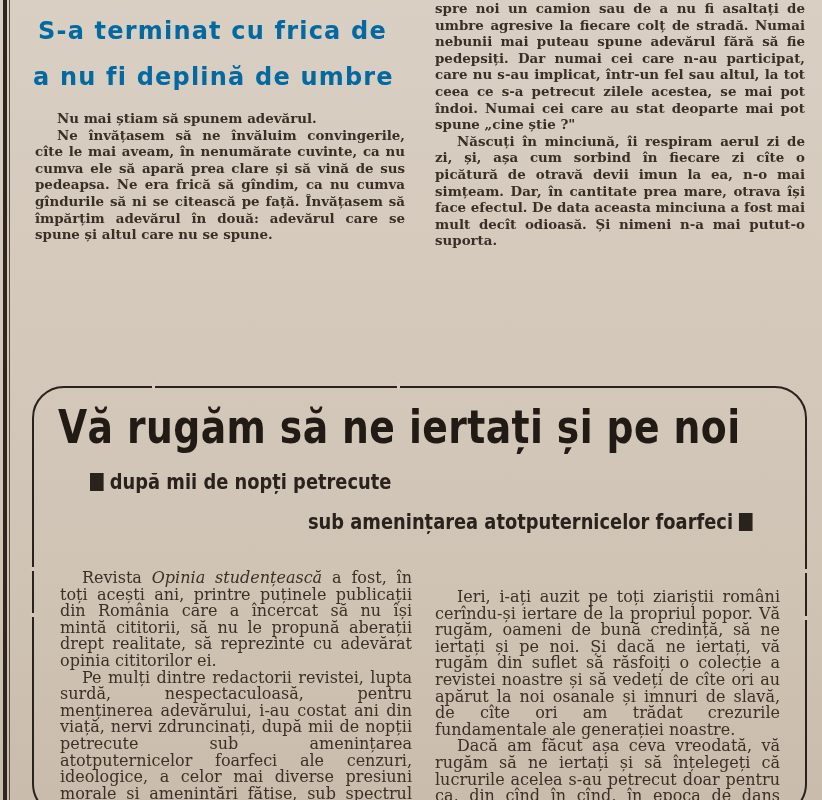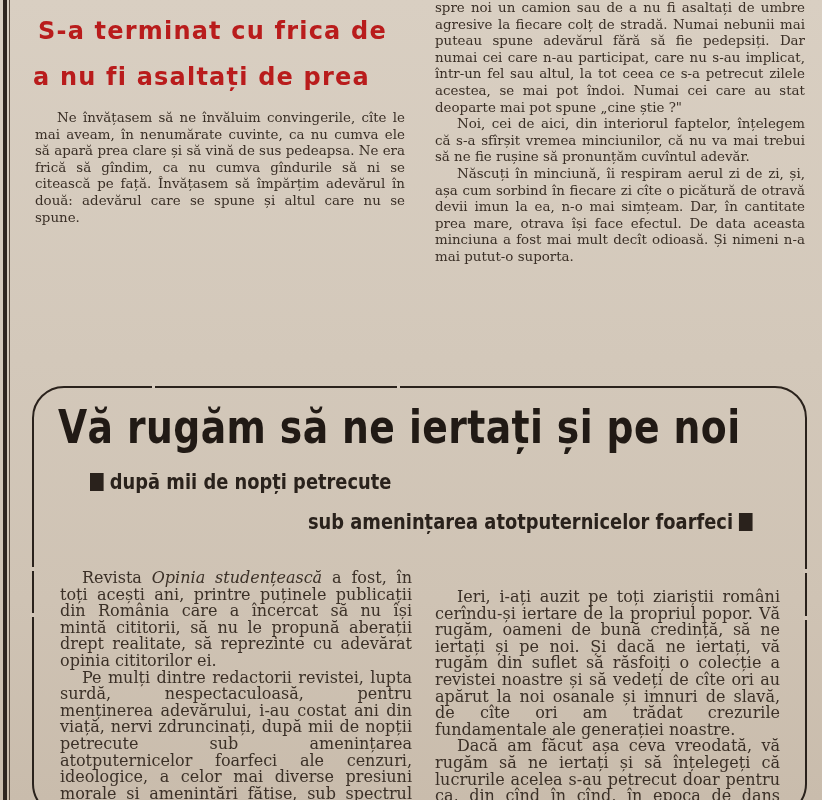--- a/index.html
+++ b/index.html
@@ -17,26 +17,26 @@
     position: absolute; left: 3px; top: 0; width: 4px; height: 800px;
     background: #2f2620;
   }
   .rule-left2 {
     position: absolute; left: 9px; top: 0; width: 1px; height: 800px;
     background: #5a4d42;
   }
   .headline {
     position: absolute; left: 30px; width: 380px;
     font-family: "DejaVu Sans", sans-serif; font-weight: bold;
-    font-size: 24px; letter-spacing: 1.2px; color: #b91c1c;
+    font-size: 24px; letter-spacing: 1.2px; color: #0369a1;
     white-space: nowrap;
   }
   .col {
     position: absolute; font-size: 13.4px; line-height: 16.6px;
-    text-align: justify; font-weight: normal; color: #3a2f26;
+    text-align: justify; font-weight: bold; color: #3a2f26;
   }
   .col p { margin: 0; text-indent: 22px; }
   .col p.noindent { text-indent: 0; }
   .endmark {
     display: inline-block; width: 13px; height: 13px; background: #1e1813;
     vertical-align: -2px; margin-left: 4px;
   }
   .box-border {
     position: absolute; left: 32px; top: 386px; width: 775px; height: 430px;
     border: 2.5px solid #2a221c; border-radius: 32px; box-sizing: border-box;
@@ -69,29 +69,29 @@
   .col2 i { font-style: italic; }
 </style>
 </head>
 <body>
 
 <div class="paper"></div>
 <div class="rule-left"></div>
 <div class="rule-left2"></div>
 
 <div class="headline" style="top:17px; left:38px;">S-a terminat cu frica de</div>
-<div class="headline" style="top:63px; left:33px;">a nu fi asaltați de prea</div>
+<div class="headline" style="top:63px; left:33px;">a nu fi deplină de umbre</div>
 
 <div class="col" style="left:35px; top:110px; width:370px;">
+  <p>Nu mai știam să spunem adevărul.</p>
   <p>Ne învățasem să ne învăluim convingerile, cîte le mai aveam, în nenumărate cuvinte, ca nu cumva ele să apară prea clare și să vină de sus pedeapsa. Ne era frică să gîndim, ca nu cumva gîndurile să ni se citească pe față. Învățasem să împărțim adevărul în două: adevărul care se spune și altul care nu se spune.</p>
 </div>
 
 <div class="col" style="left:435px; top:0px; width:370px;">
   <p class="noindent">spre noi un camion sau de a nu fi asaltați de umbre agresive la fiecare colț de stradă. Numai nebunii mai puteau spune adevărul fără să fie pedepsiți. Dar numai cei care n-au participat, care nu s-au implicat, într-un fel sau altul, la tot ceea ce s-a petrecut zilele acestea, se mai pot îndoi. Numai cei care au stat deoparte mai pot spune „cine știe ?"</p>
-  <p>Noi, cei de aici, din interiorul faptelor, înțelegem că s-a sfîrșit vremea minciunilor, că nu va mai trebui să ne fie rușine să pronunțăm cuvîntul adevăr.</p>
   <p>Născuți în minciună, îi respiram aerul zi de zi, și, așa cum sorbind în fiecare zi cîte o picătură de otravă devii imun la ea, n-o mai simțeam. Dar, în cantitate prea mare, otrava își face efectul. De data aceasta minciuna a fost mai mult decît odioasă. Și nimeni n-a mai putut-o suporta.</p>
 </div>
 
 <div class="box-border"></div>
 <div class="gap-top" style="left:152px;"></div>
 <div class="gap-top" style="left:397px;"></div>
 <div class="gap-side" style="left:30px; top:567px;"></div>
 <div class="gap-side" style="left:30px; top:613px;"></div>
 <div class="gap-side" style="left:803px; top:569px;"></div>
 <div class="gap-side" style="left:803px; top:616px;"></div>

